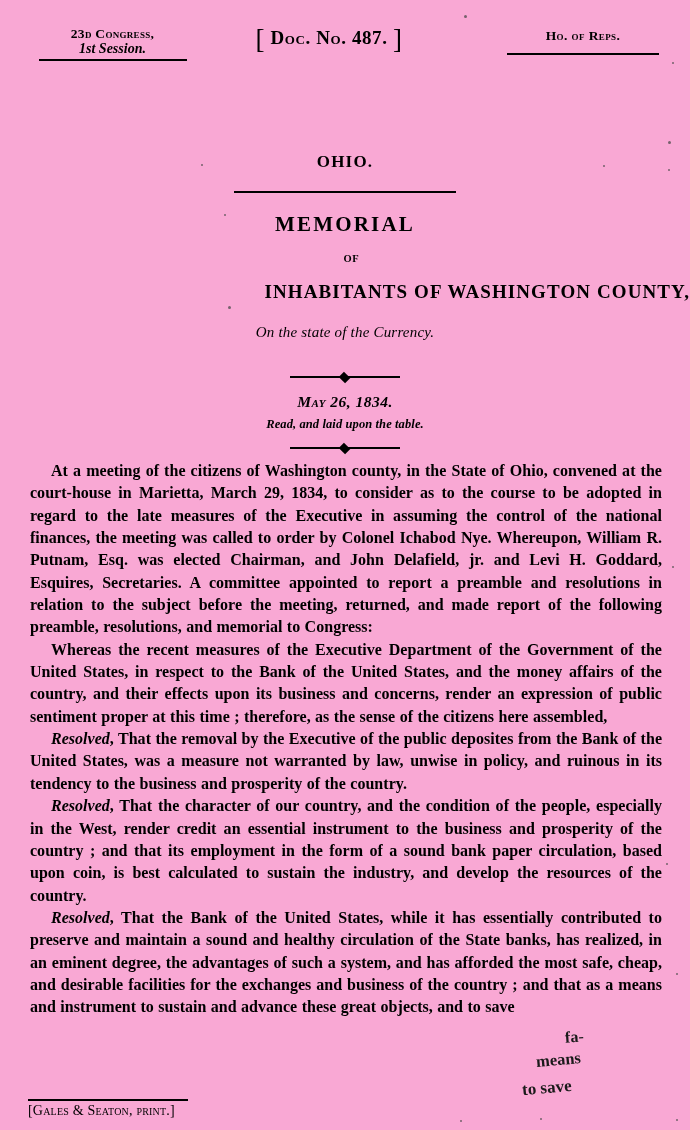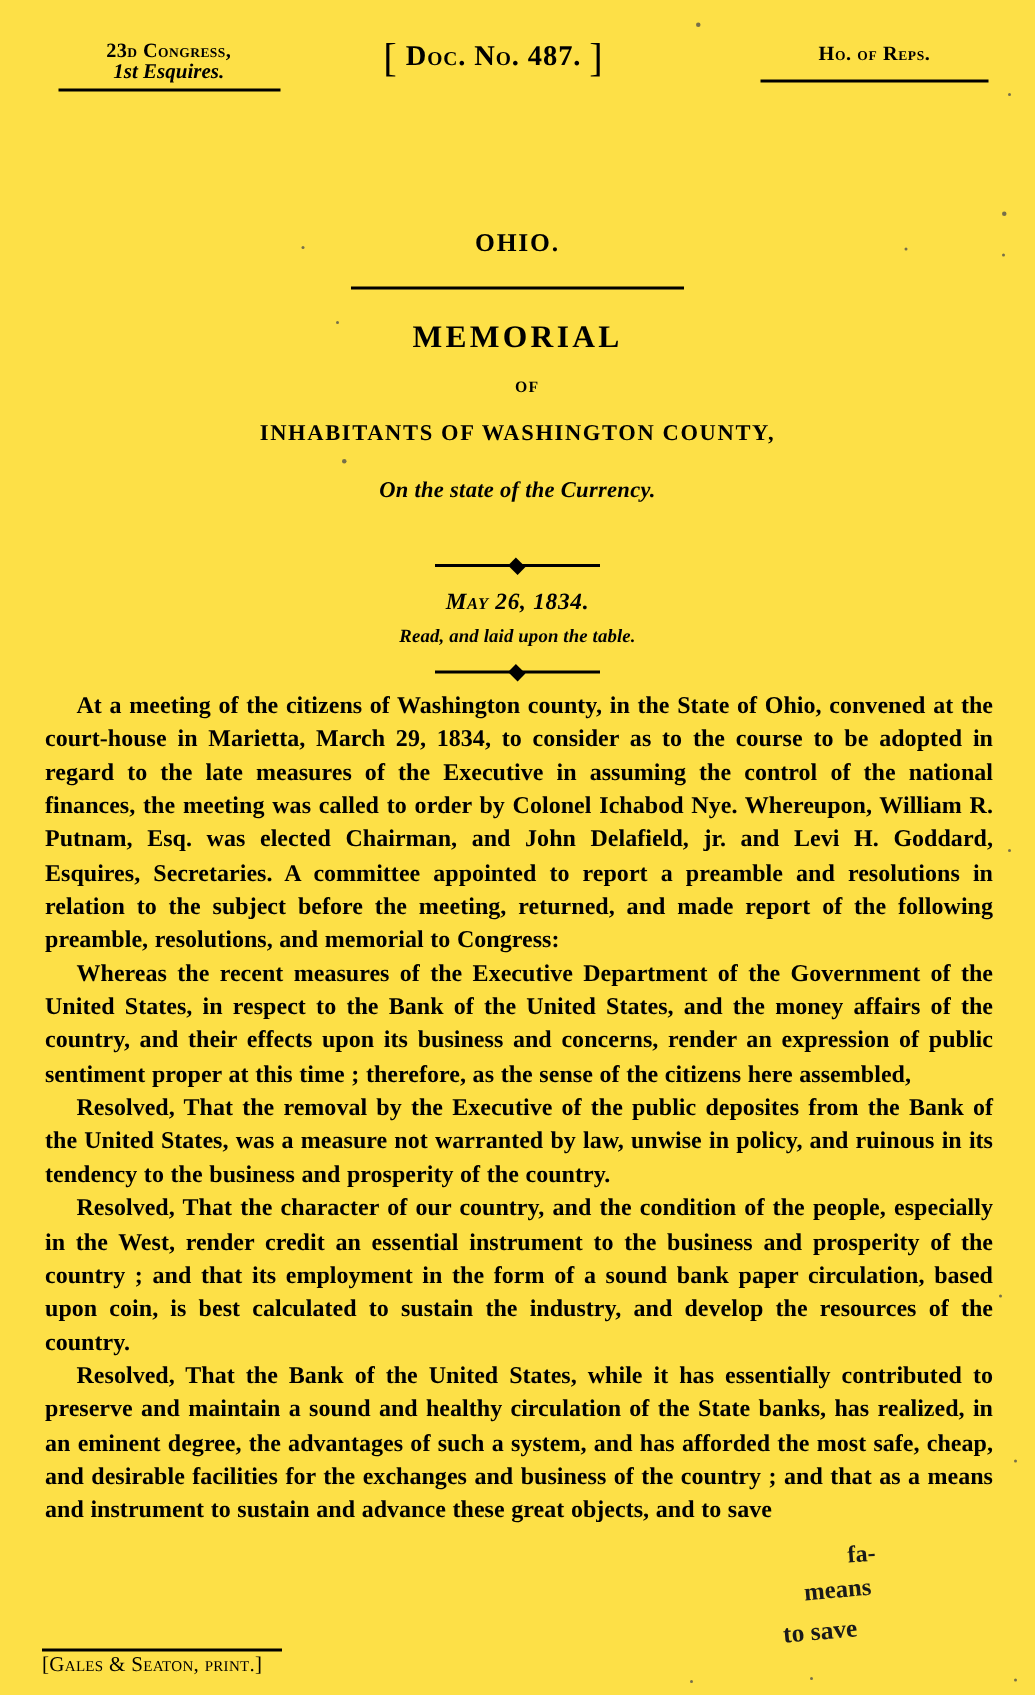--- a/index.html
+++ b/index.html
@@ -13,21 +13,21 @@
     font-family: "Liberation Serif", "DejaVu Serif", serif;
     color: #000000;
     overflow: hidden;
     position: relative;
   }
 
   .page {
     position: relative;
     width: 690px;
     height: 1130px;
-    background: #fde047;
+    background: #f9a8d4;
     overflow: hidden;
   }
 
   
   .runhead {
     position: absolute;
     top: 26px;
     left: 0;
     width: 690px;
     height: 50px;
@@ -133,26 +133,27 @@
     margin-top: 16px;
     font-weight: bold;
     font-size: 10.5px;
     font-variant: small-caps;
     letter-spacing: 0.8px;
     padding-left: 13px;
   }
   .t-inhab {
     margin-top: 17px;
     font-weight: bold;
-    font-size: 15px;
+    font-size: 19px;
     letter-spacing: 1.1px;
+    text-align: right;
   }
   .t-sub {
     margin-top: 21px;
-    font-weight: bold;
+    font-weight: normal;
     font-style: italic;
     font-size: 15px;
     letter-spacing: 0.2px;
   }
 
   
   .ornament {
     position: relative;
     width: 110px;
     height: 10px;
@@ -211,20 +212,21 @@
     line-height: 22.35px;
     text-align: justify;
     letter-spacing: 0.02px;
     word-spacing: 0.4px;
   }
   .body p {
     margin: 0;
     text-indent: 21px;
   }
   .body p .res {
+    font-style: italic;
     font-weight: bold;
   }
   .body p.last {
     position: relative;
   }
 
   
   .ghost {
     position: absolute;
     font-weight: bold;
@@ -280,21 +282,21 @@
   }
 </style>
 </head>
 <body>
 
 <div class="page">
 
   <div class="runhead">
     <div class="rh-left">
       <div class="rh-l1">23d Congress,</div>
-      <div class="rh-l2">1st Esquires.</div>
+      <div class="rh-l2">1st Session.</div>
       <div class="rule"></div>
     </div>
 
     <div class="rh-center">
       <span class="brk">[</span>
       <span>Doc. No. 487.</span>
       <span class="brk">]</span>
     </div>
 
     <div class="rh-right">

